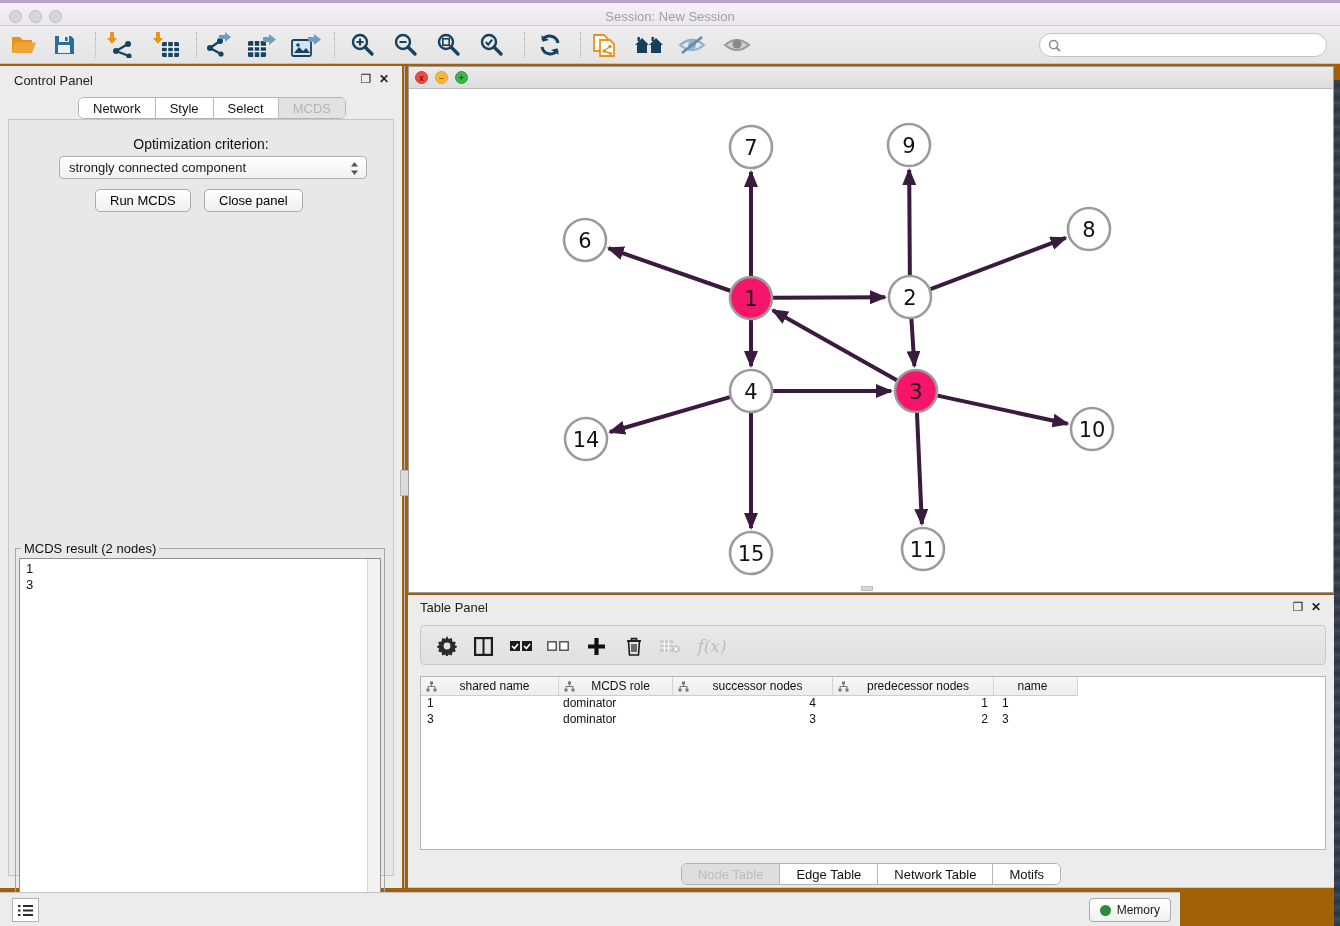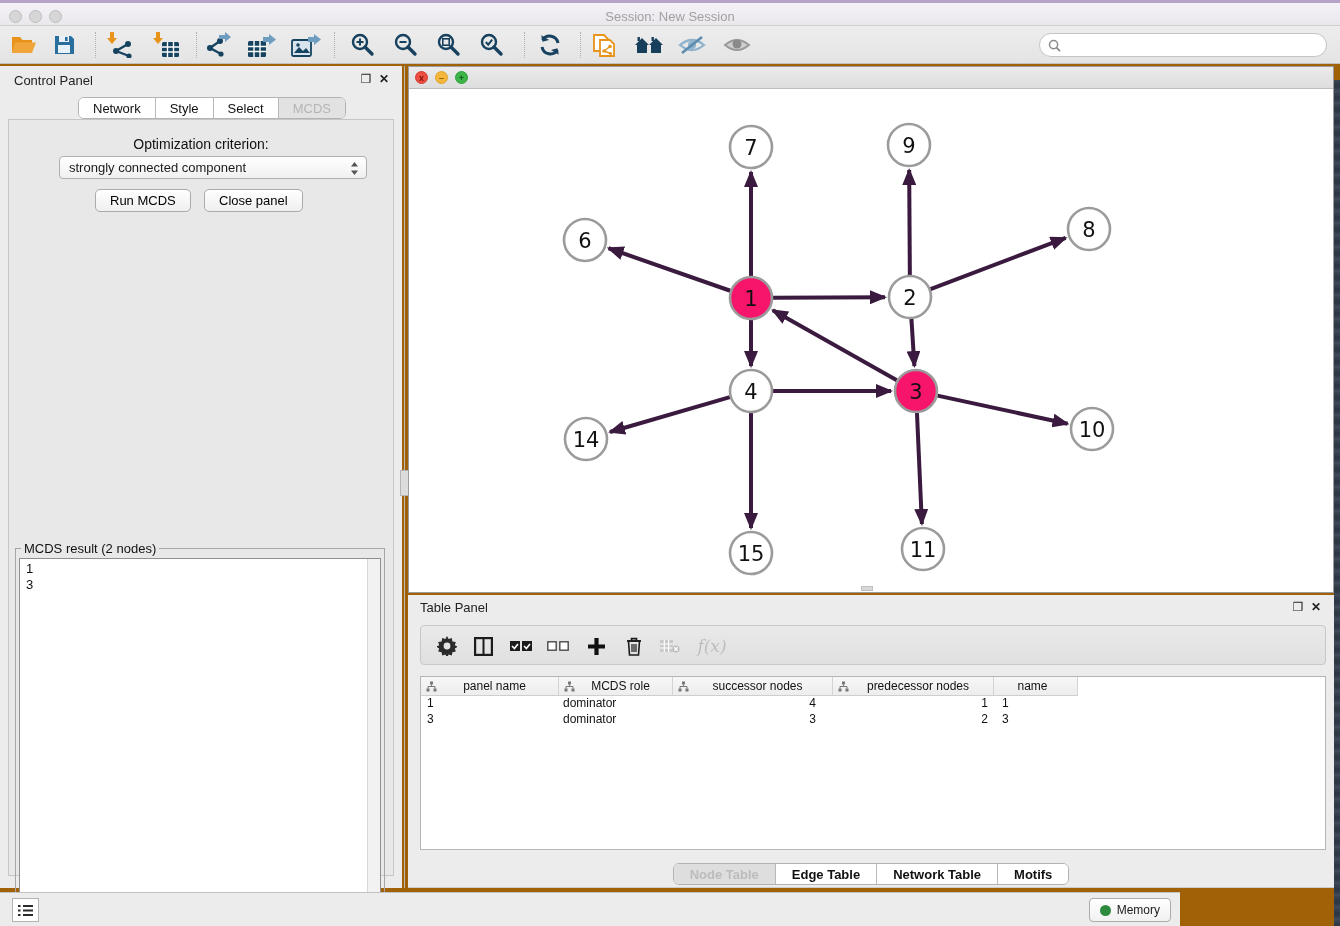--- a/index.html
+++ b/index.html
@@ -72,21 +72,21 @@
   .dt-header { position:absolute; left:0; top:0; height:19px; display:flex; }
   .dt-hcell { background:linear-gradient(#f7f7f7,#ededed); border-right:1px solid #d4d4d4; border-bottom:1px solid #cfcfcf;
     display:flex; align-items:center; font-size:12px; color:#111; cursor:pointer; }
   .dt-hcell .hlabel { flex:1; text-align:center; padding-right:6px; }
   .dt-hcell .hicon { margin-left:5px; }
   .dt-body { position:absolute; left:0; top:19px; width:100%; }
   .dt-row { display:flex; height:16px; font-size:12px; color:#111; cursor:pointer; }
   .dt-cell { overflow:hidden; white-space:nowrap; }
   .tp-tabs { position:absolute; left:0; right:0; top:268px; display:flex; justify-content:center; }
   .tp-tab-group { display:flex; border:1px solid #b3b3b3; border-radius:6px; overflow:hidden; background:#fff; height:22px; }
-  .ttab { font-size:13px; font-weight:bold; padding:3px 16px 0 16px; background:#fff; color:#111; border-right:1px solid #b9b9b9; cursor:pointer; }
+  .ttab { font-size:13px; font-weight:normal; padding:3px 16px 0 16px; background:#fff; color:#111; border-right:1px solid #b9b9b9; cursor:pointer; }
   .ttab:last-child { border-right:none; }
   .ttab.active { background:#dedede; color:#bcbcbc; cursor:default; }
 
   
   .statusbar { position:absolute; left:0; top:892px; width:1180px; height:34px; background:#ececec; border-top:1px solid #c3c3c3; }
   .list-btn { position:absolute; left:12px; top:5px; width:27px; height:24px; background:#fff; border:1px solid #b3b3b3;
     display:flex; align-items:center; justify-content:center; cursor:pointer; }
   .memory-btn { position:absolute; right:9px; top:5px; height:24px; background:linear-gradient(#ffffff,#f1f1f1);
     border:1px solid #ababab; border-radius:4px; font-size:12px; display:flex; align-items:center; padding:0 10px; cursor:pointer; }
   .memory-dot { width:11px; height:11px; border-radius:50%; background:#2e8b3d; margin-right:6px; }
@@ -407,21 +407,21 @@
 
     <div class="dtable">
       <div class="dt-header" id="dt-header">
           <div class="dt-hcell" style="width: 138px;">
             <svg class="hicon" width="11" height="11" viewBox="0 0 11 11">
               <rect x="4" y="0.5" width="3" height="3" fill="#777"></rect>
               <rect x="0.5" y="7.5" width="3" height="3" fill="#777"></rect>
               <rect x="7.5" y="7.5" width="3" height="3" fill="#777"></rect>
               <path d="M5.5 3.5 v2 M2 7.5 v-2 h7 v2" stroke="#777" fill="none" stroke-width="1"></path>
             </svg>
-            <span class="hlabel">panel name</span>
+            <span class="hlabel">shared name</span>
           </div>
           <div class="dt-hcell" style="width: 114px;">
             <svg class="hicon" width="11" height="11" viewBox="0 0 11 11">
               <rect x="4" y="0.5" width="3" height="3" fill="#777"></rect>
               <rect x="0.5" y="7.5" width="3" height="3" fill="#777"></rect>
               <rect x="7.5" y="7.5" width="3" height="3" fill="#777"></rect>
               <path d="M5.5 3.5 v2 M2 7.5 v-2 h7 v2" stroke="#777" fill="none" stroke-width="1"></path>
             </svg>
             <span class="hlabel">MCDS role</span>
           </div>

